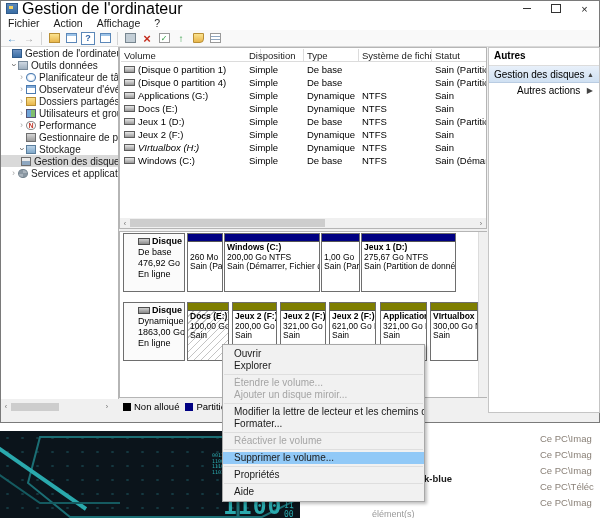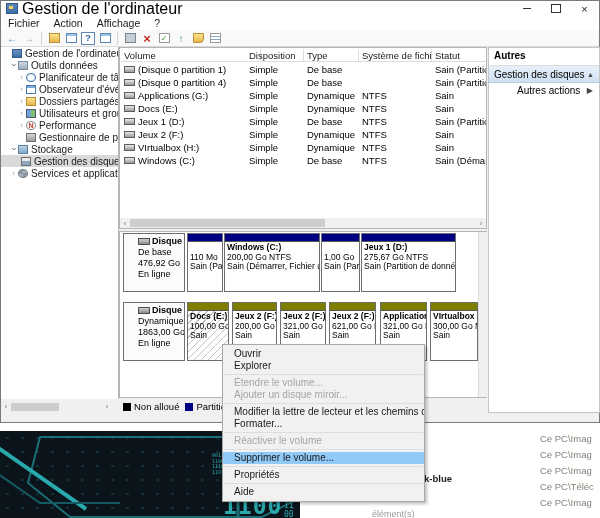--- a/index.html
+++ b/index.html
@@ -236,21 +236,21 @@
     <div class="trow" style="padding-left:16px">
       <span class="texp">›</span>
         <span class="ti ti-perf">N</span>
       <span>Performance</span>
     </div>
     <div class="trow" style="padding-left:16px">
       <span class="texp"></span>
         <span class="ti ti-dev"></span>
       <span>Gestionnaire de périphé</span>
     </div>
-    <div class="trow" style="padding-left:8px">
+    <div class="trow" style="padding-left:16px">
       <span class="texp open">›</span>
         <span class="ti ti-storage"></span>
       <span>Stockage</span>
     </div>
     <div class="trow sel" style="padding-left:20px">
       <span class="ti ti-disk"></span>
       <span>Gestion des disques</span>
     </div>
     <div class="trow" style="padding-left:8px">
       <span class="texp">›</span>
@@ -301,21 +301,21 @@
         <span class="vcell" style="width: 54px;">Sain (Partition de données de base)</span>
       </div>
       <div class="vrow" style="top: 80px; left: 1px;">
         <span class="vcell" style="width: 125px;"><span class="vol-ico"></span>Jeux 2 (F:)</span>
         <span class="vcell" style="width: 58px;">Simple</span>
         <span class="vcell" style="width: 55px;">Dynamique</span>
         <span class="vcell" style="width: 73px;">NTFS</span>
         <span class="vcell" style="width: 54px;">Sain</span>
       </div>
       <div class="vrow" style="top: 93px; left: 1px;">
-        <span class="vcell" style="width: 125px;"><span class="vol-ico"></span>VIrtualbox (H:)</span>
+        <span class="vcell" style="width: 125px; font-style: italic;"><span class="vol-ico"></span>VIrtualbox (H:)</span>
         <span class="vcell" style="width: 58px;">Simple</span>
         <span class="vcell" style="width: 55px;">Dynamique</span>
         <span class="vcell" style="width: 73px;">NTFS</span>
         <span class="vcell" style="width: 54px;">Sain</span>
       </div>
       <div class="vrow" style="top: 106px; left: 1px;">
         <span class="vcell" style="width: 125px;"><span class="vol-ico"></span>Windows (C:)</span>
         <span class="vcell" style="width: 58px;">Simple</span>
         <span class="vcell" style="width: 55px;">De base</span>
         <span class="vcell" style="width: 73px;">NTFS</span>
@@ -328,21 +328,21 @@
   <div class="dlabel abs" style="left:122px;top:232px">
     <div class="dname"><span class="drive-ico"></span><span>Disque 0</span></div>
     <div>De base</div>
     <div>476,92 Go</div>
     <div>En ligne</div>
   </div>
   <div class="part abs" style="left:186px;top:232px;width:36px">
     <div class="pbar" style="background:#000082"></div>
     <div class="ptxt">
       <div class="pname"></div>
-      <div>110 Mo</div>
+      <div>260 Mo</div>
       <div>Sain (Part</div>
     </div>
   </div>
   <div class="part abs" style="left:223px;top:232px;width:96px">
     <div class="pbar" style="background:#000082"></div>
     <div class="ptxt">
       <div class="pname">Windows (C:)</div>
       <div>200,00 Go NTFS</div>
       <div>Sain (Démarrer, Fichier d</div>
     </div>

